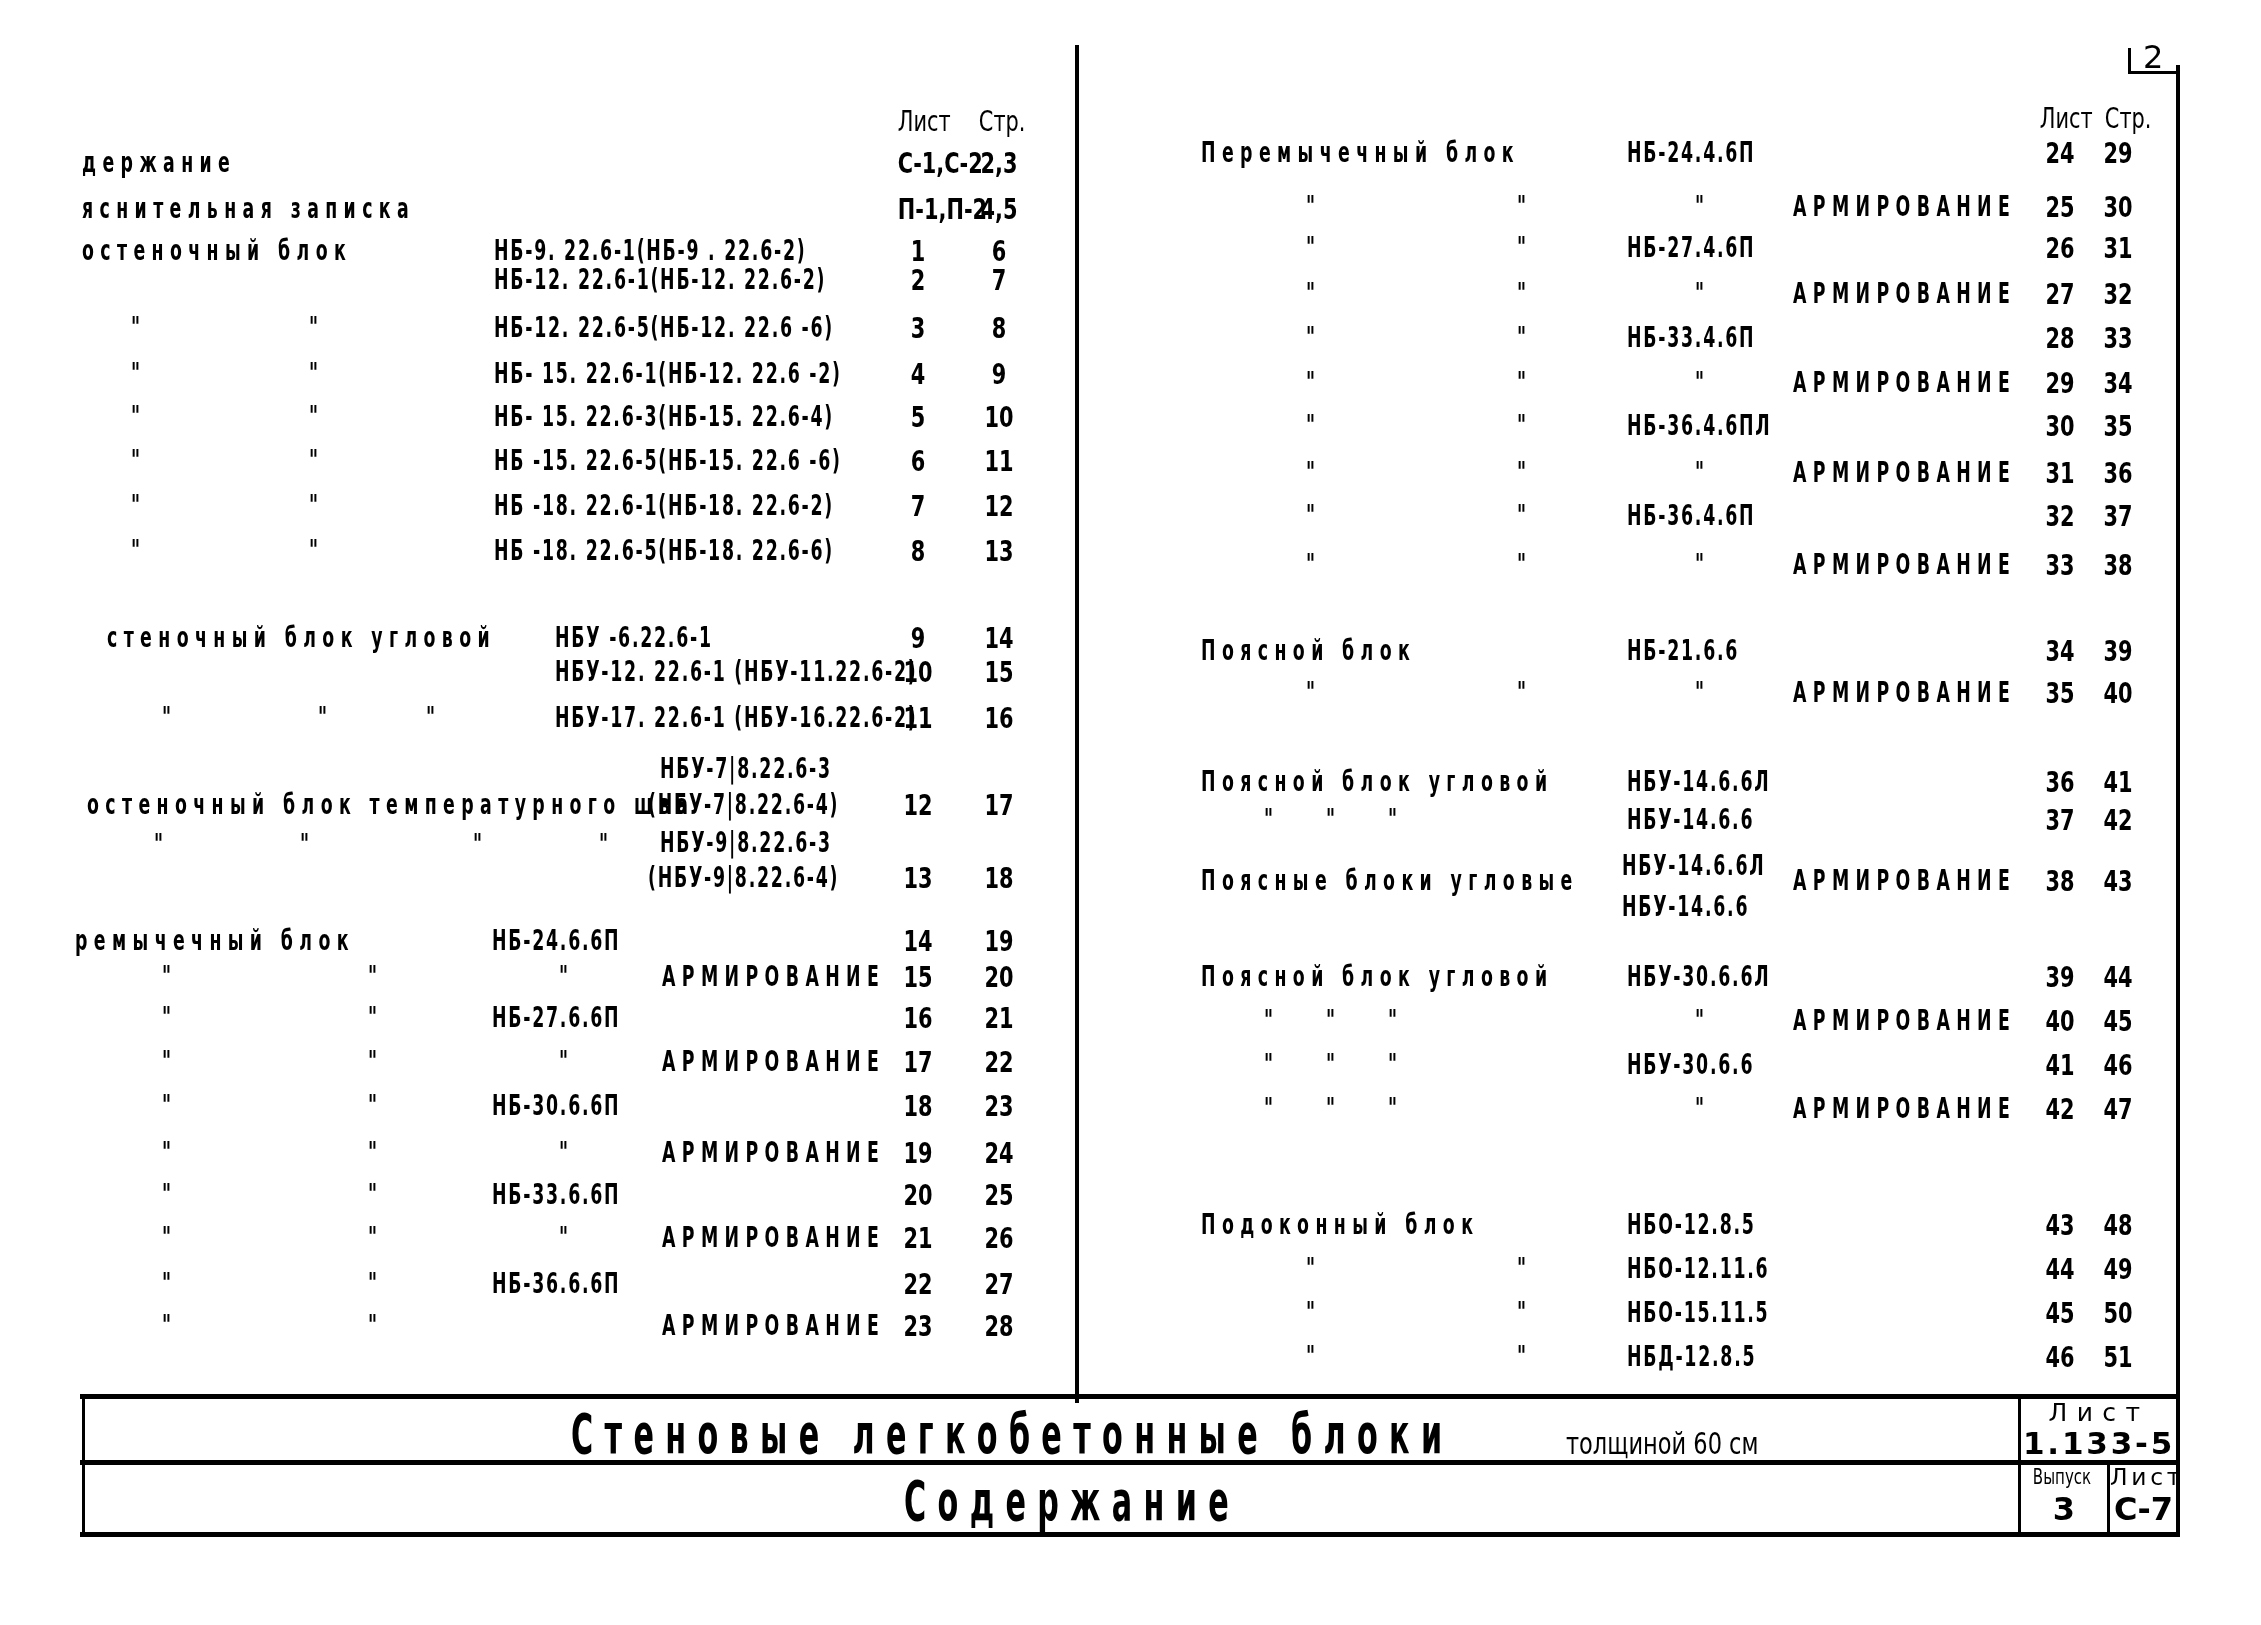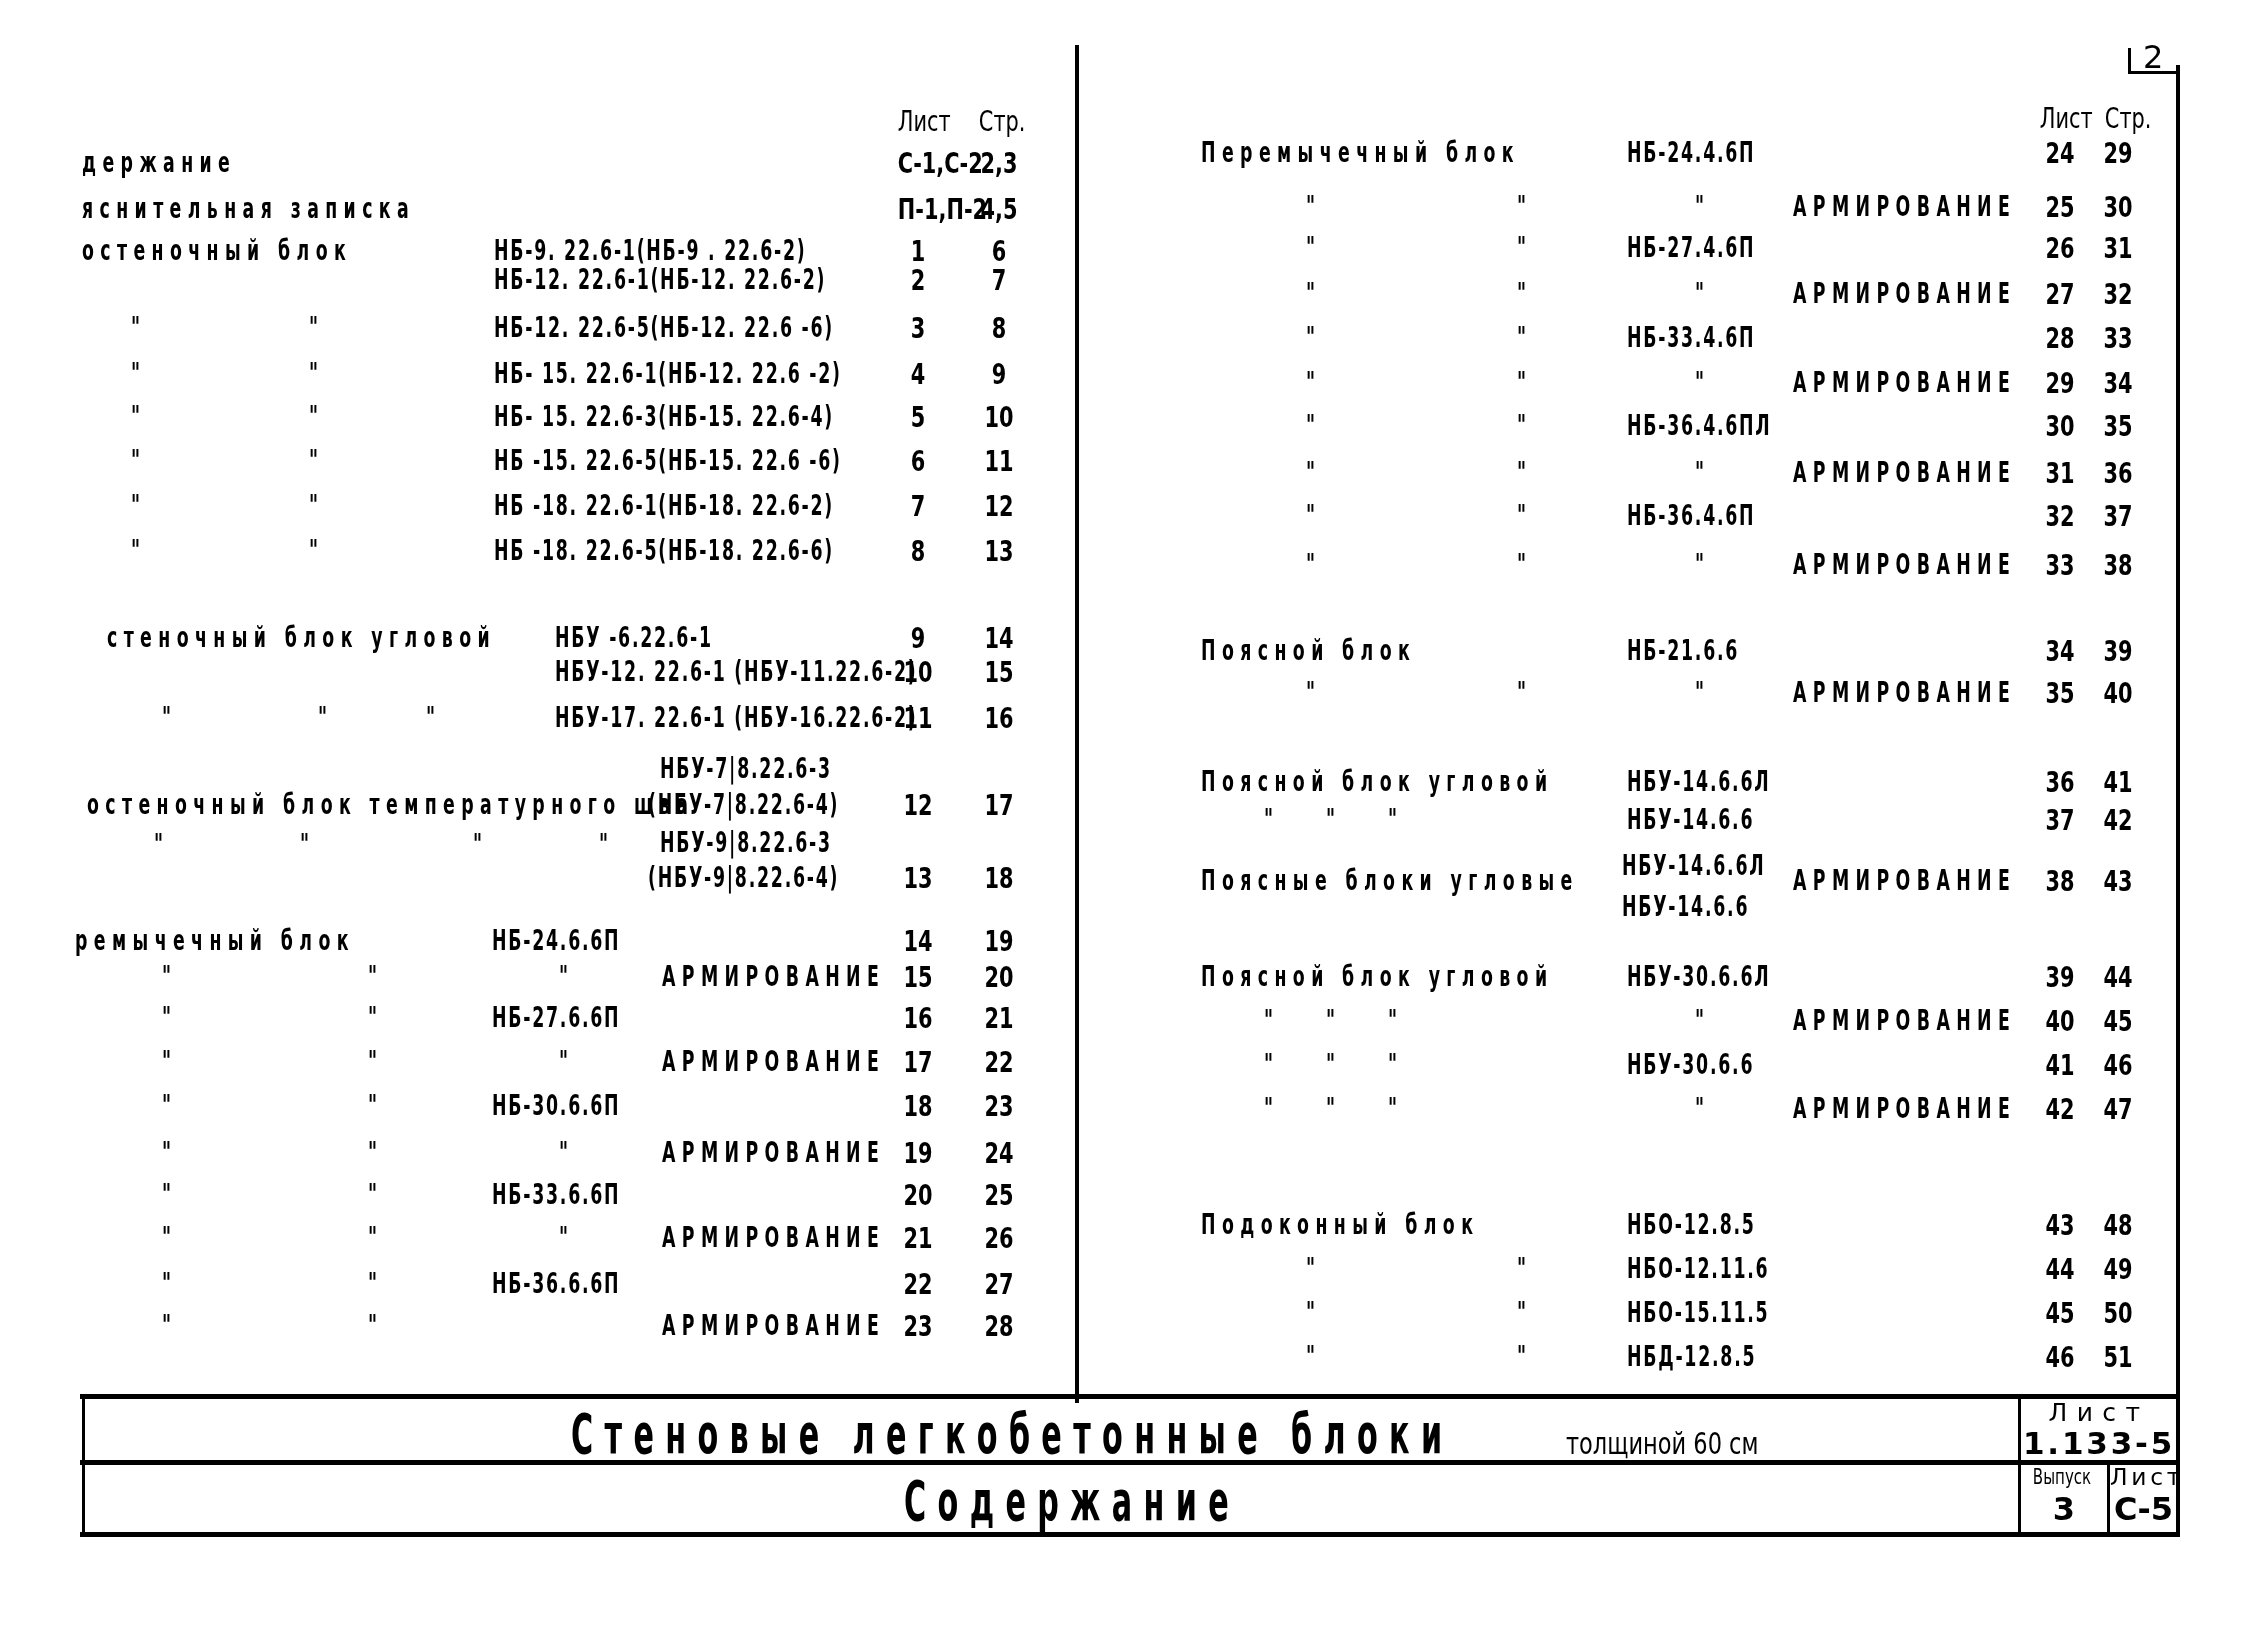--- a/index.html
+++ b/index.html
@@ -384,15 +384,15 @@
 
   <div class="t title-big" style="left:571px;top:1407px;">Стеновые легкобетонные блоки</div>
   <div class="t title-small" style="left:1566px;top:1429px;">толщиной 60 см</div>
   <div class="t title-big" style="left:904px;top:1474px;">Содержание</div>
 
   <div class="tb-small" style="left:2021px;top:1400px;width:156px;font-size:25px;letter-spacing:9.4px;font-weight:normal;">Лист</div>
   <div class="tb-small" style="left:2021px;top:1428px;width:156px;font-size:31px;letter-spacing:2.8px;">1.133-5</div>
   <div class="tb-small" style="left:2013px;top:1466px;width:98px;font-size:21.5px;transform:scaleX(0.7);font-weight:normal;">Выпуск</div>
   <div class="tb-small" style="left:2021px;top:1493px;width:86px;font-size:32px;">3</div>
   <div class="tb-small" style="left:2110px;top:1466px;width:67px;font-size:23.4px;letter-spacing:3.7px;font-weight:normal;">Лист</div>
-  <div class="tb-small" style="left:2110px;top:1493px;width:67px;font-size:32px;">С-5</div>
+  <div class="tb-small" style="left:2110px;top:1493px;width:67px;font-size:32px;">С-7</div>
 </div>
 
 
 </body></html>

